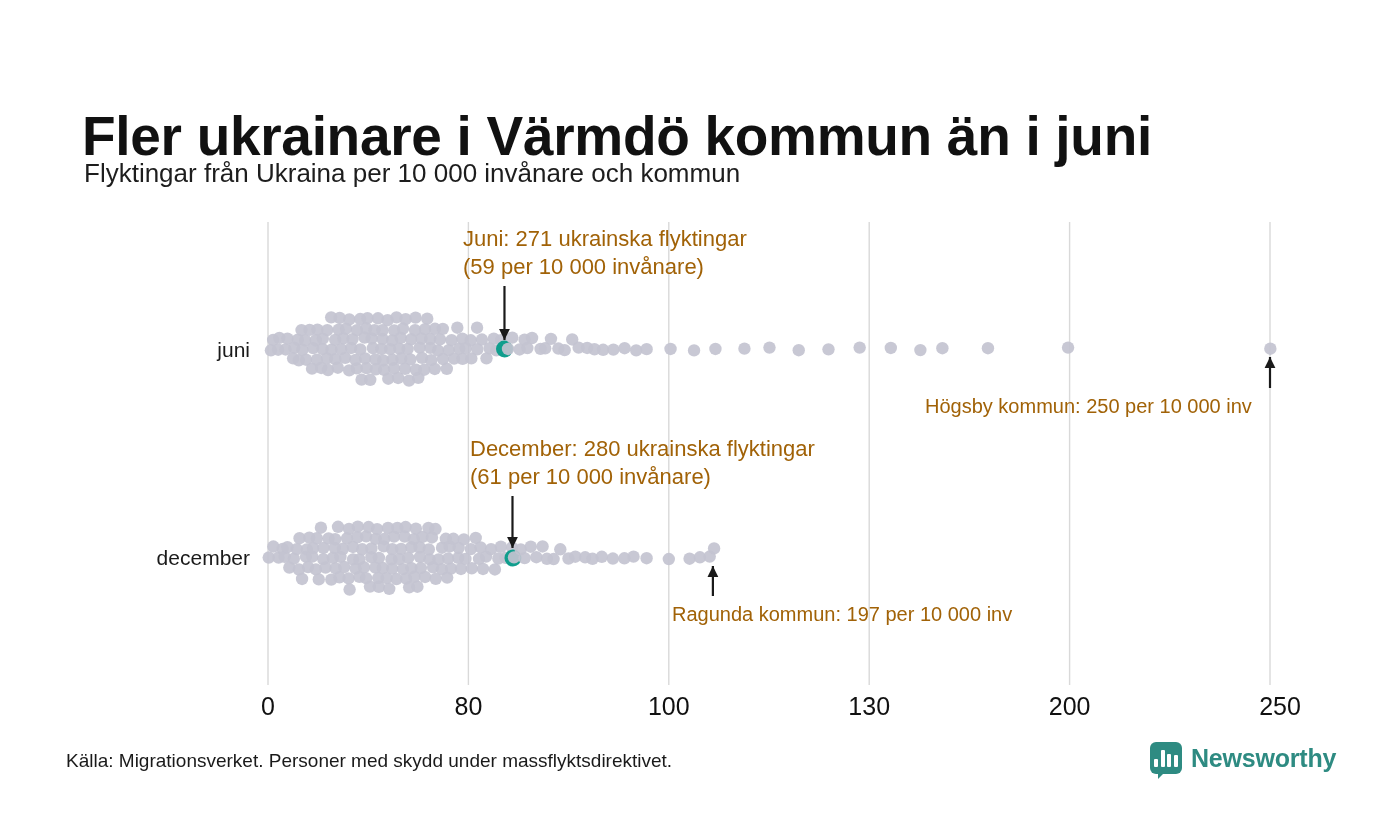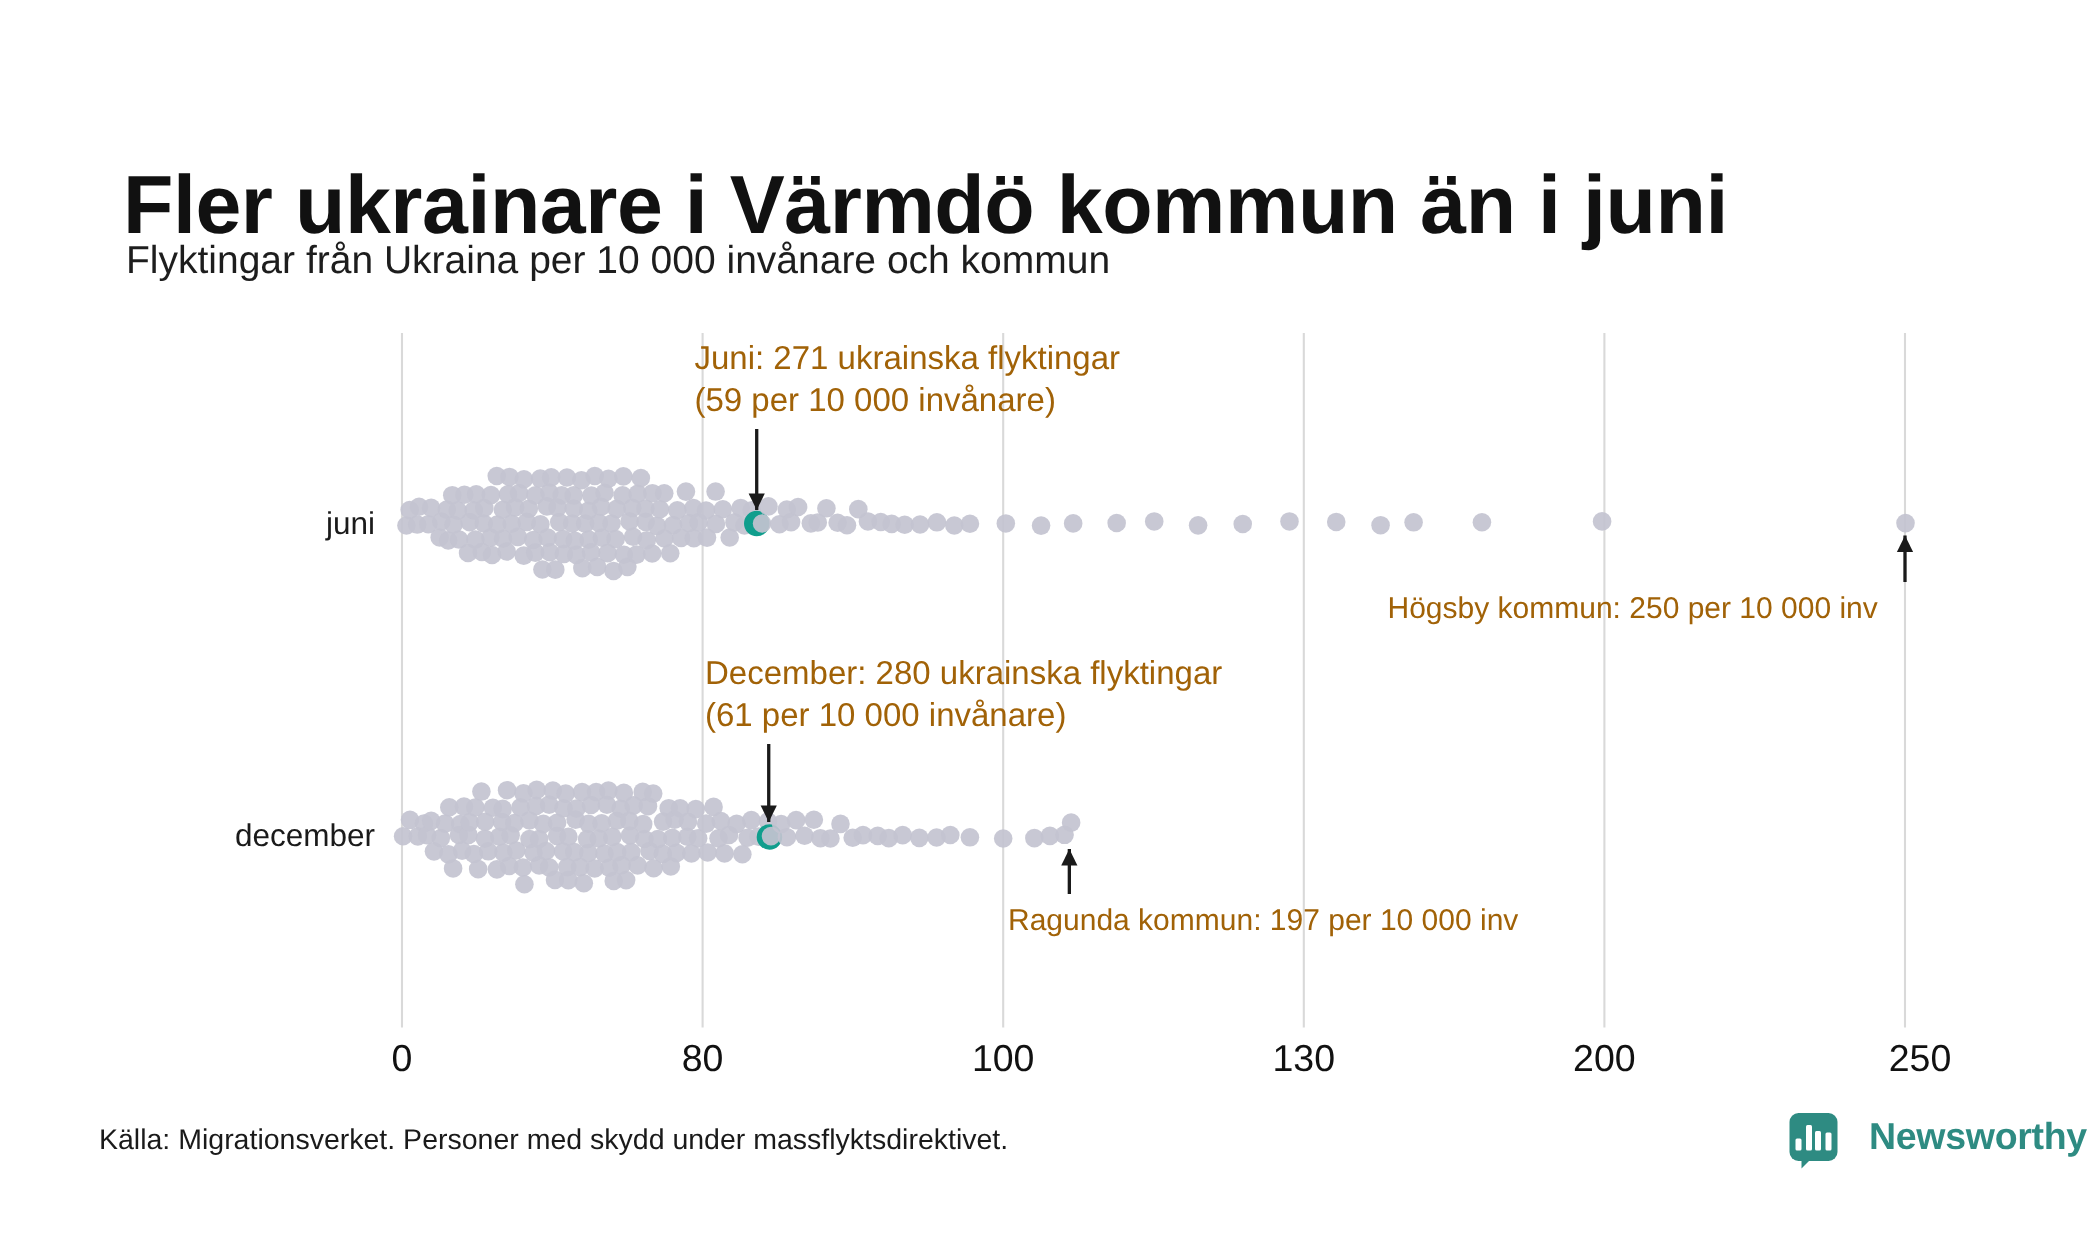--- a/index.html
+++ b/index.html
@@ -45,21 +45,21 @@
   .anno.ragunda{left:672px;top:600px;font-size:20px;}
   .anno div{display:block;}
 
   .source{
     position:absolute;left:66px;top:750px;
     font-size:19px;color:#1a1a1a;white-space:nowrap;
   }
 
   .logo{
     position:absolute;left:1150px;top:742px;
-    display:flex;align-items:center;gap:21px;margin-left:43px;
+    display:flex;align-items:center;gap:9px;
   }
   .logo-mark{
     position:relative;width:32px;height:32px;background:#2e8b82;
     border-radius:6px;display:flex;align-items:flex-end;
     justify-content:center;gap:2.5px;padding-bottom:7px;box-sizing:border-box;
   }
   .logo-mark::after{
     content:"";position:absolute;left:8px;bottom:-5px;
     width:0;height:0;border-left:7px solid #2e8b82;
     border-bottom:7px solid transparent;

